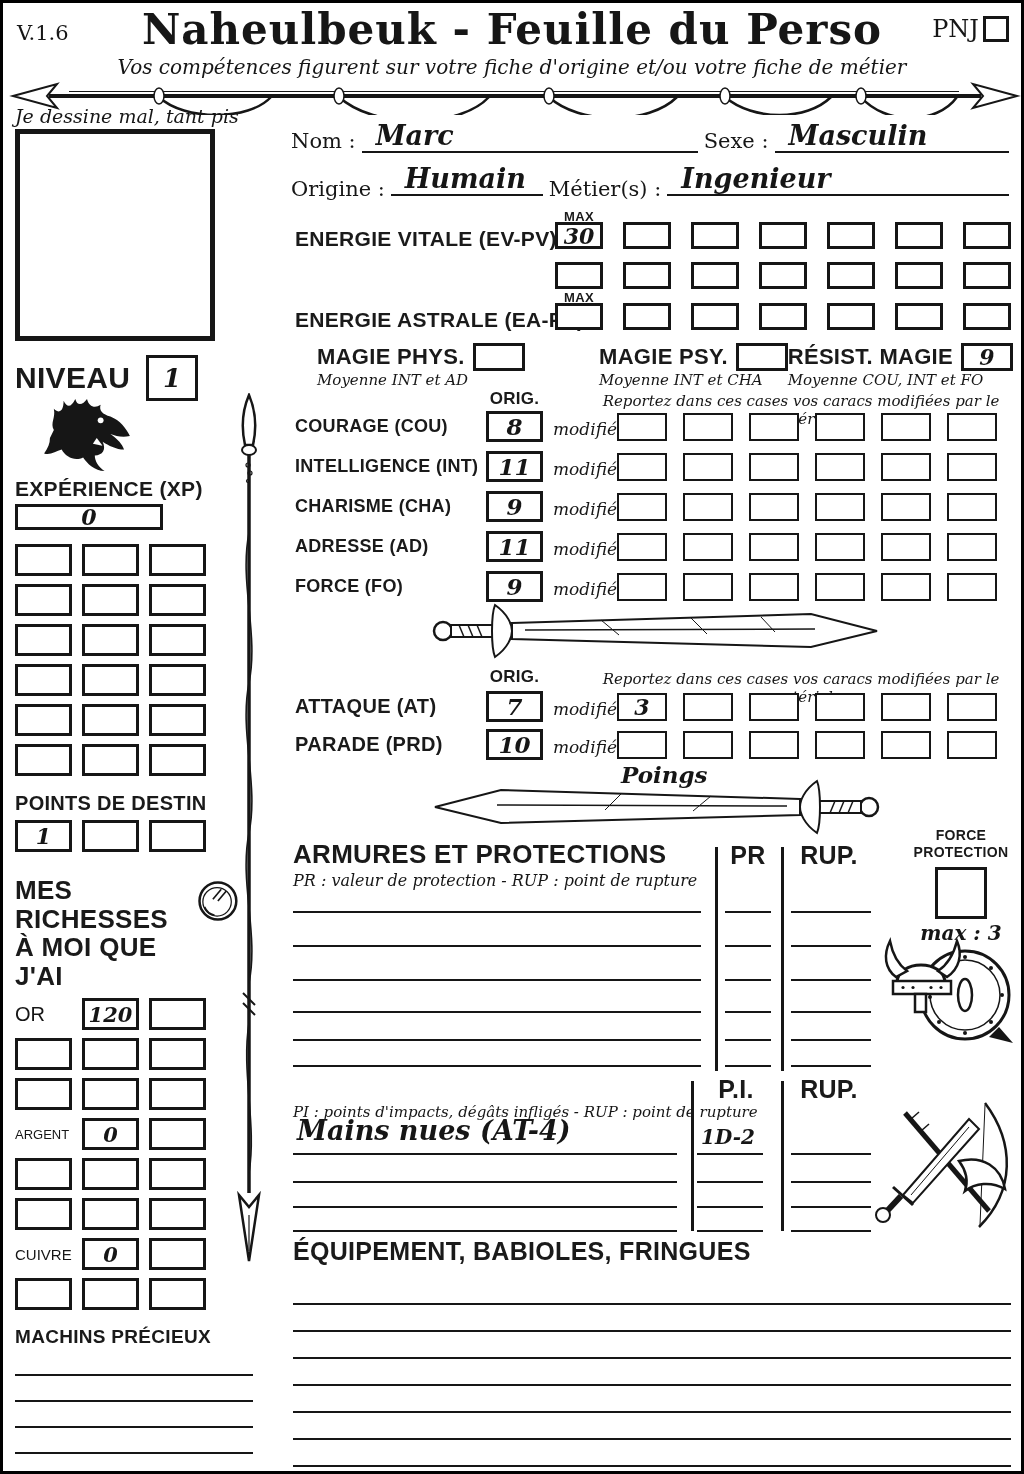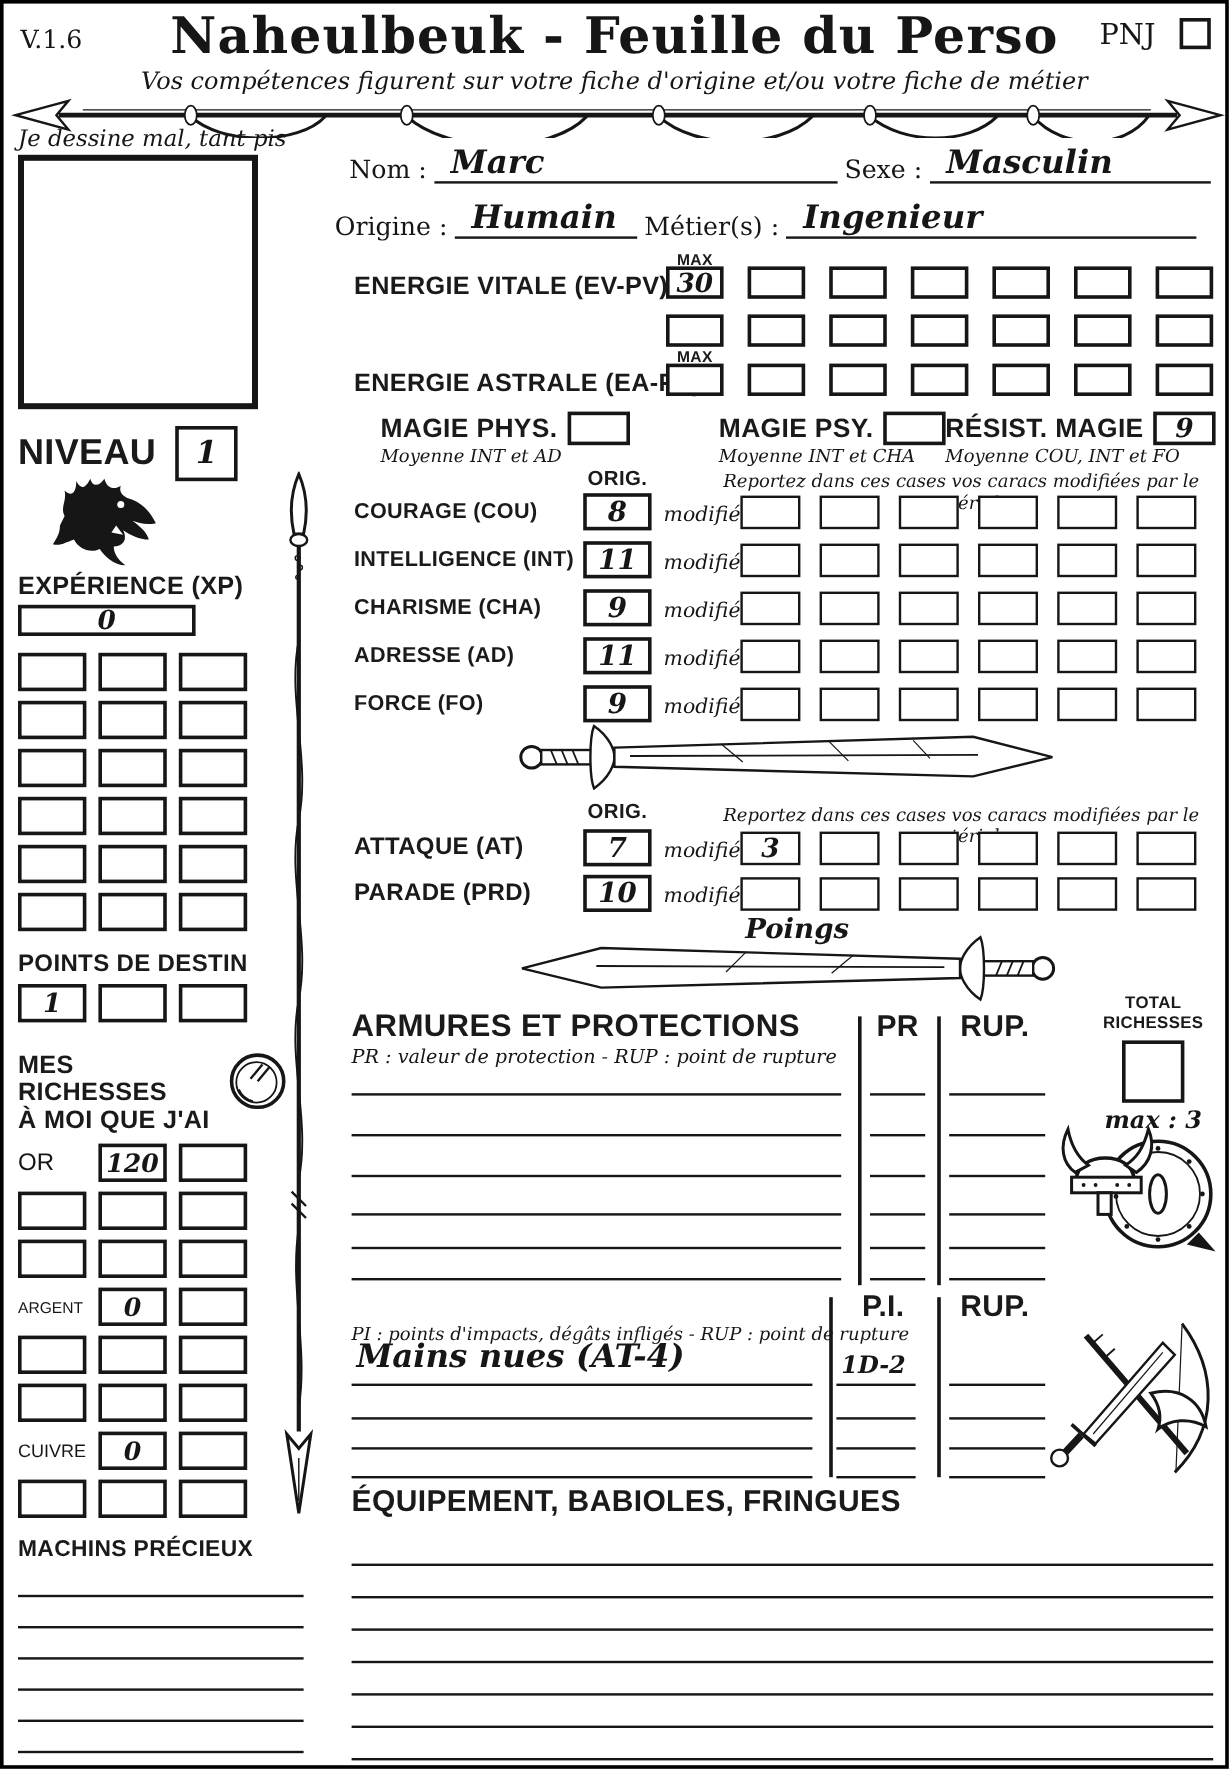--- a/index.html
+++ b/index.html
@@ -31,21 +31,21 @@
   .title { font-family:"DejaVu Serif", serif; font-weight:bold; font-size:42px; letter-spacing:1px; text-align:center; }
   .subtitle { font-family:"DejaVu Serif", serif; font-style:italic; font-size:20px; text-align:center; }
 </style>
 </head>
 <body>
 
 <div class="page">
 
   <div class="abs script" style="left:14px; top:18px; font-size:21px">V.1.6</div>
   <div class="abs title" style="left:60px; right:60px; top:2px">Naheulbeuk - Feuille du Perso</div>
-  <div class="abs" style="right:12px; top:12px; display:flex; align-items:flex-start; gap:20px">
+  <div class="abs" style="right:12px; top:12px; display:flex; align-items:center; gap:4px">
     <span class="script" style="font-size:24px">PNJ</span>
     <span style="width:26px; height:26px; border:3px solid #161616; display:inline-block"></span>
   </div>
   <div class="abs subtitle" style="left:0; right:0; top:52px">Vos compétences figurent sur votre fiche d'origine et/ou votre fiche de métier</div>
 
   <svg class="abs" style="left:6px; top:76px" width="1012" height="36" viewBox="0 0 1012 36">
     <line x1="40" y1="17" x2="972" y2="17" stroke="#161616" stroke-width="4"></line>
     <line x1="60" y1="12.5" x2="950" y2="12.5" stroke="#161616" stroke-width="1"></line>
     <polygon points="4,17 48,5 38,17 48,29" fill="#fff" stroke="#161616" stroke-width="2"></polygon>
     <polygon points="1008,17 964,5 974,17 964,29" fill="#fff" stroke="#161616" stroke-width="2"></polygon>
@@ -101,21 +101,21 @@
     </div>
 
     <div class="disp" style="font-size:20px; margin-top:16px">POINTS DE DESTIN</div>
     <div style="margin-top:5px; display:flex; gap:10px">
       <span class="bx cell hw" style="font-size:22px">1</span>
       <span class="bx cell"></span>
       <span class="bx cell"></span>
     </div>
 
     <div style="margin-top:24px; display:flex; justify-content:space-between; align-items:flex-start">
-      <div class="disp" style="font-size:21px; line-height:1.1">
+      <div class="disp" style="font-size:26px; line-height:1.1">
         <span>MES RICHESSES</span><br><span>À MOI QUE J'AI</span>
       </div>
       <svg width="50" height="50" viewBox="0 0 50 50">
         <circle cx="25" cy="25" r="22" fill="#fff" stroke="#161616" stroke-width="3"></circle>
         <circle cx="24" cy="26" r="17" fill="none" stroke="#161616" stroke-width="1.5"></circle>
         <line x1="29" y1="11" x2="19" y2="23" stroke="#161616" stroke-width="2"></line>
         <line x1="35" y1="13" x2="25" y2="25" stroke="#161616" stroke-width="2"></line>
         <path d="M9,32 A17,17 0 0,0 21,42" fill="none" stroke="#161616" stroke-width="2"></path>
       </svg>
     </div>
@@ -177,21 +177,21 @@
   <div class="abs" style="left:288px; top:112px; width:724px; height:38px; display:flex; align-items:stretch">
     <span class="script" style="font-size:21px; align-self:flex-end">Nom :</span>
     <span class="uline" style="width:336px">
         <span class="hw" style="font-size:27px">Marc</span>
       </span>
     <span class="script" style="font-size:21px; align-self:flex-end">Sexe :</span>
     <span class="uline" style="flex:1">
         <span class="hw" style="font-size:27px">Masculin</span>
       </span>
   </div>
-  <div class="abs" style="left:276px; top:160px; width:724px; height:38px; display:flex; align-items:center">
+  <div class="abs" style="left:288px; top:160px; width:724px; height:38px; display:flex; align-items:flex-start">
     <span class="script" style="font-size:21px; align-self:flex-end">Origine :</span>
     <span class="uline" style="width:152px">
         <span class="hw" style="font-size:27px">Humain</span>
       </span>
     <span class="script" style="font-size:21px; align-self:flex-end">Métier(s) :</span>
     <span class="uline" style="flex:1">
         <span class="hw" style="font-size:27px">Ingenieur</span>
       </span>
   </div>
 
@@ -407,21 +407,21 @@
     <div class="hline" style="left:434px; top:172px; width:46px"></div>
     <div class="hline" style="left:500px; top:172px; width:80px"></div>
     <div class="hline" style="left:2px; top:200px; width:408px"></div>
     <div class="hline" style="left:434px; top:200px; width:46px"></div>
     <div class="hline" style="left:500px; top:200px; width:80px"></div>
     <div class="hline" style="left:2px; top:226px; width:408px"></div>
     <div class="hline" style="left:434px; top:226px; width:46px"></div>
     <div class="hline" style="left:500px; top:226px; width:80px"></div>
 
     <div class="abs" style="left:616px; top:-12px; width:108px; text-align:center">
-      <div class="disp" style="font-size:14px; line-height:1.2">TOTAL RICHESSES</div>
+      <div class="disp" style="font-size:14px; line-height:1.2">FORCE PROTECTION</div>
       <div class="bx hw" style="width:52px; height:52px; margin:6px auto 0; font-size:24px"></div>
       <div class="scripti" style="font-size:20px; font-weight:bold; margin-top:2px">max : 3</div>
     </div>
 
     <svg class="abs" style="left:592px; top:96px" width="132" height="112" viewBox="0 0 132 112">
       <circle cx="82" cy="60" r="44" fill="#fff" stroke="#161616" stroke-width="3"></circle>
       <circle cx="82" cy="60" r="35" fill="none" stroke="#161616" stroke-width="1.5"></circle>
       <g fill="#161616">
         <circle cx="82" cy="22" r="2"></circle>
           <circle cx="108" cy="33" r="2"></circle>

